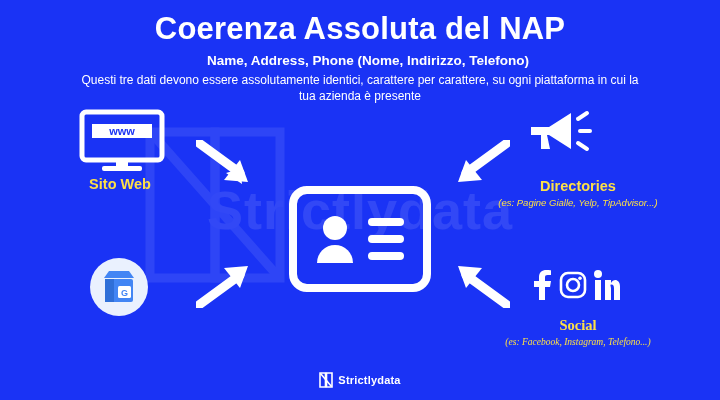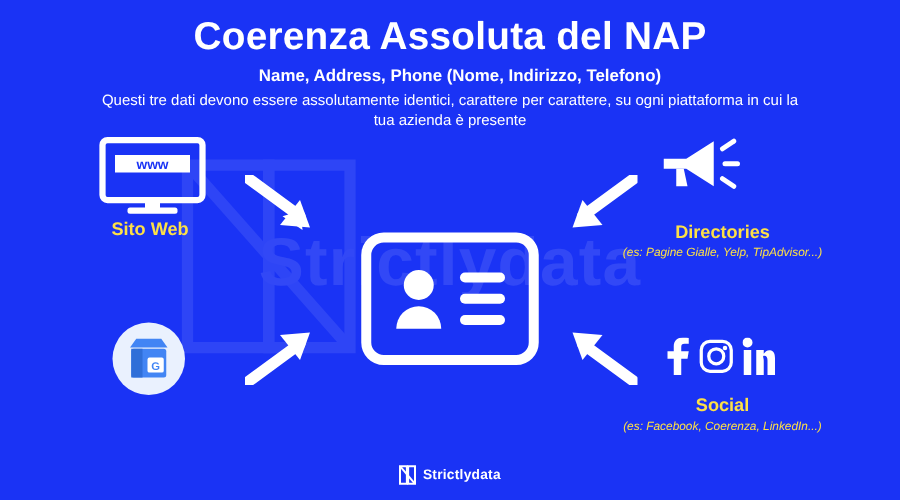--- a/index.html
+++ b/index.html
@@ -136,21 +136,21 @@
 
   
   .social-icons {
     position: absolute;
     left: 532px;
     top: 270px;
     display: flex;
     align-items: center;
     gap: 7px;
   }
-  .social-label { left: 478px; top: 317px; width: 200px; }
+  .social-label { left: 478px; top: 317px; width: 200px; font-family: Liberation Serif, serif; }
 
   
   .arrow {
     position: absolute;
   }
   .a-tl { left: 196px; top: 140px; }
   .a-bl { left: 196px; top: 262px; }
   .a-tr { left: 448px; top: 140px; }
   .a-br { left: 448px; top: 262px; }
 
@@ -248,21 +248,21 @@
       <circle cx="21" cy="7.3" r="1.8" fill="#ffffff"></circle>
     </svg>
     <svg width="26" height="30" viewBox="0 0 26 30">
       <rect x="1" y="10" width="6" height="20" fill="#ffffff"></rect>
       <circle cx="4" cy="4" r="4" fill="#ffffff"></circle>
       <path d="M11 10 L17 10 L17 13 C18.3 10.8 20.5 9.5 23 10.4 C25.4 11.3 26 13.8 26 16.6 L26 30 L20 30 L20 18.3 C20 16 19.3 14.6 17.4 14.6 C15.6 14.6 17 16.2 17 18.6 L17 30 L11 30 Z" fill="#ffffff"></path>
     </svg>
   </div>
   <div class="node-label social-label">
     <span>Social</span>
-    <span class="node-sub">(es: Facebook, Coerenza, LinkedIn...)</span>
+    <span class="node-sub">(es: Facebook, Instagram, Telefono...)</span>
   </div>
 
   <div class="arrow a-tl">
     <svg width="62" height="46" viewBox="0 0 62 46">
       <path d="M2 4 L40 30 L30 33 L46 44 L44 24 L38 32 Z" fill="#ffffff"></path>
       <path d="M3 3 L44 33" stroke="#ffffff" stroke-width="9" stroke-linecap="round"></path>
       <path d="M52 42 L28 40 L44 20 Z" fill="#ffffff"></path>
     </svg>
   </div>
   <div class="arrow a-bl">

